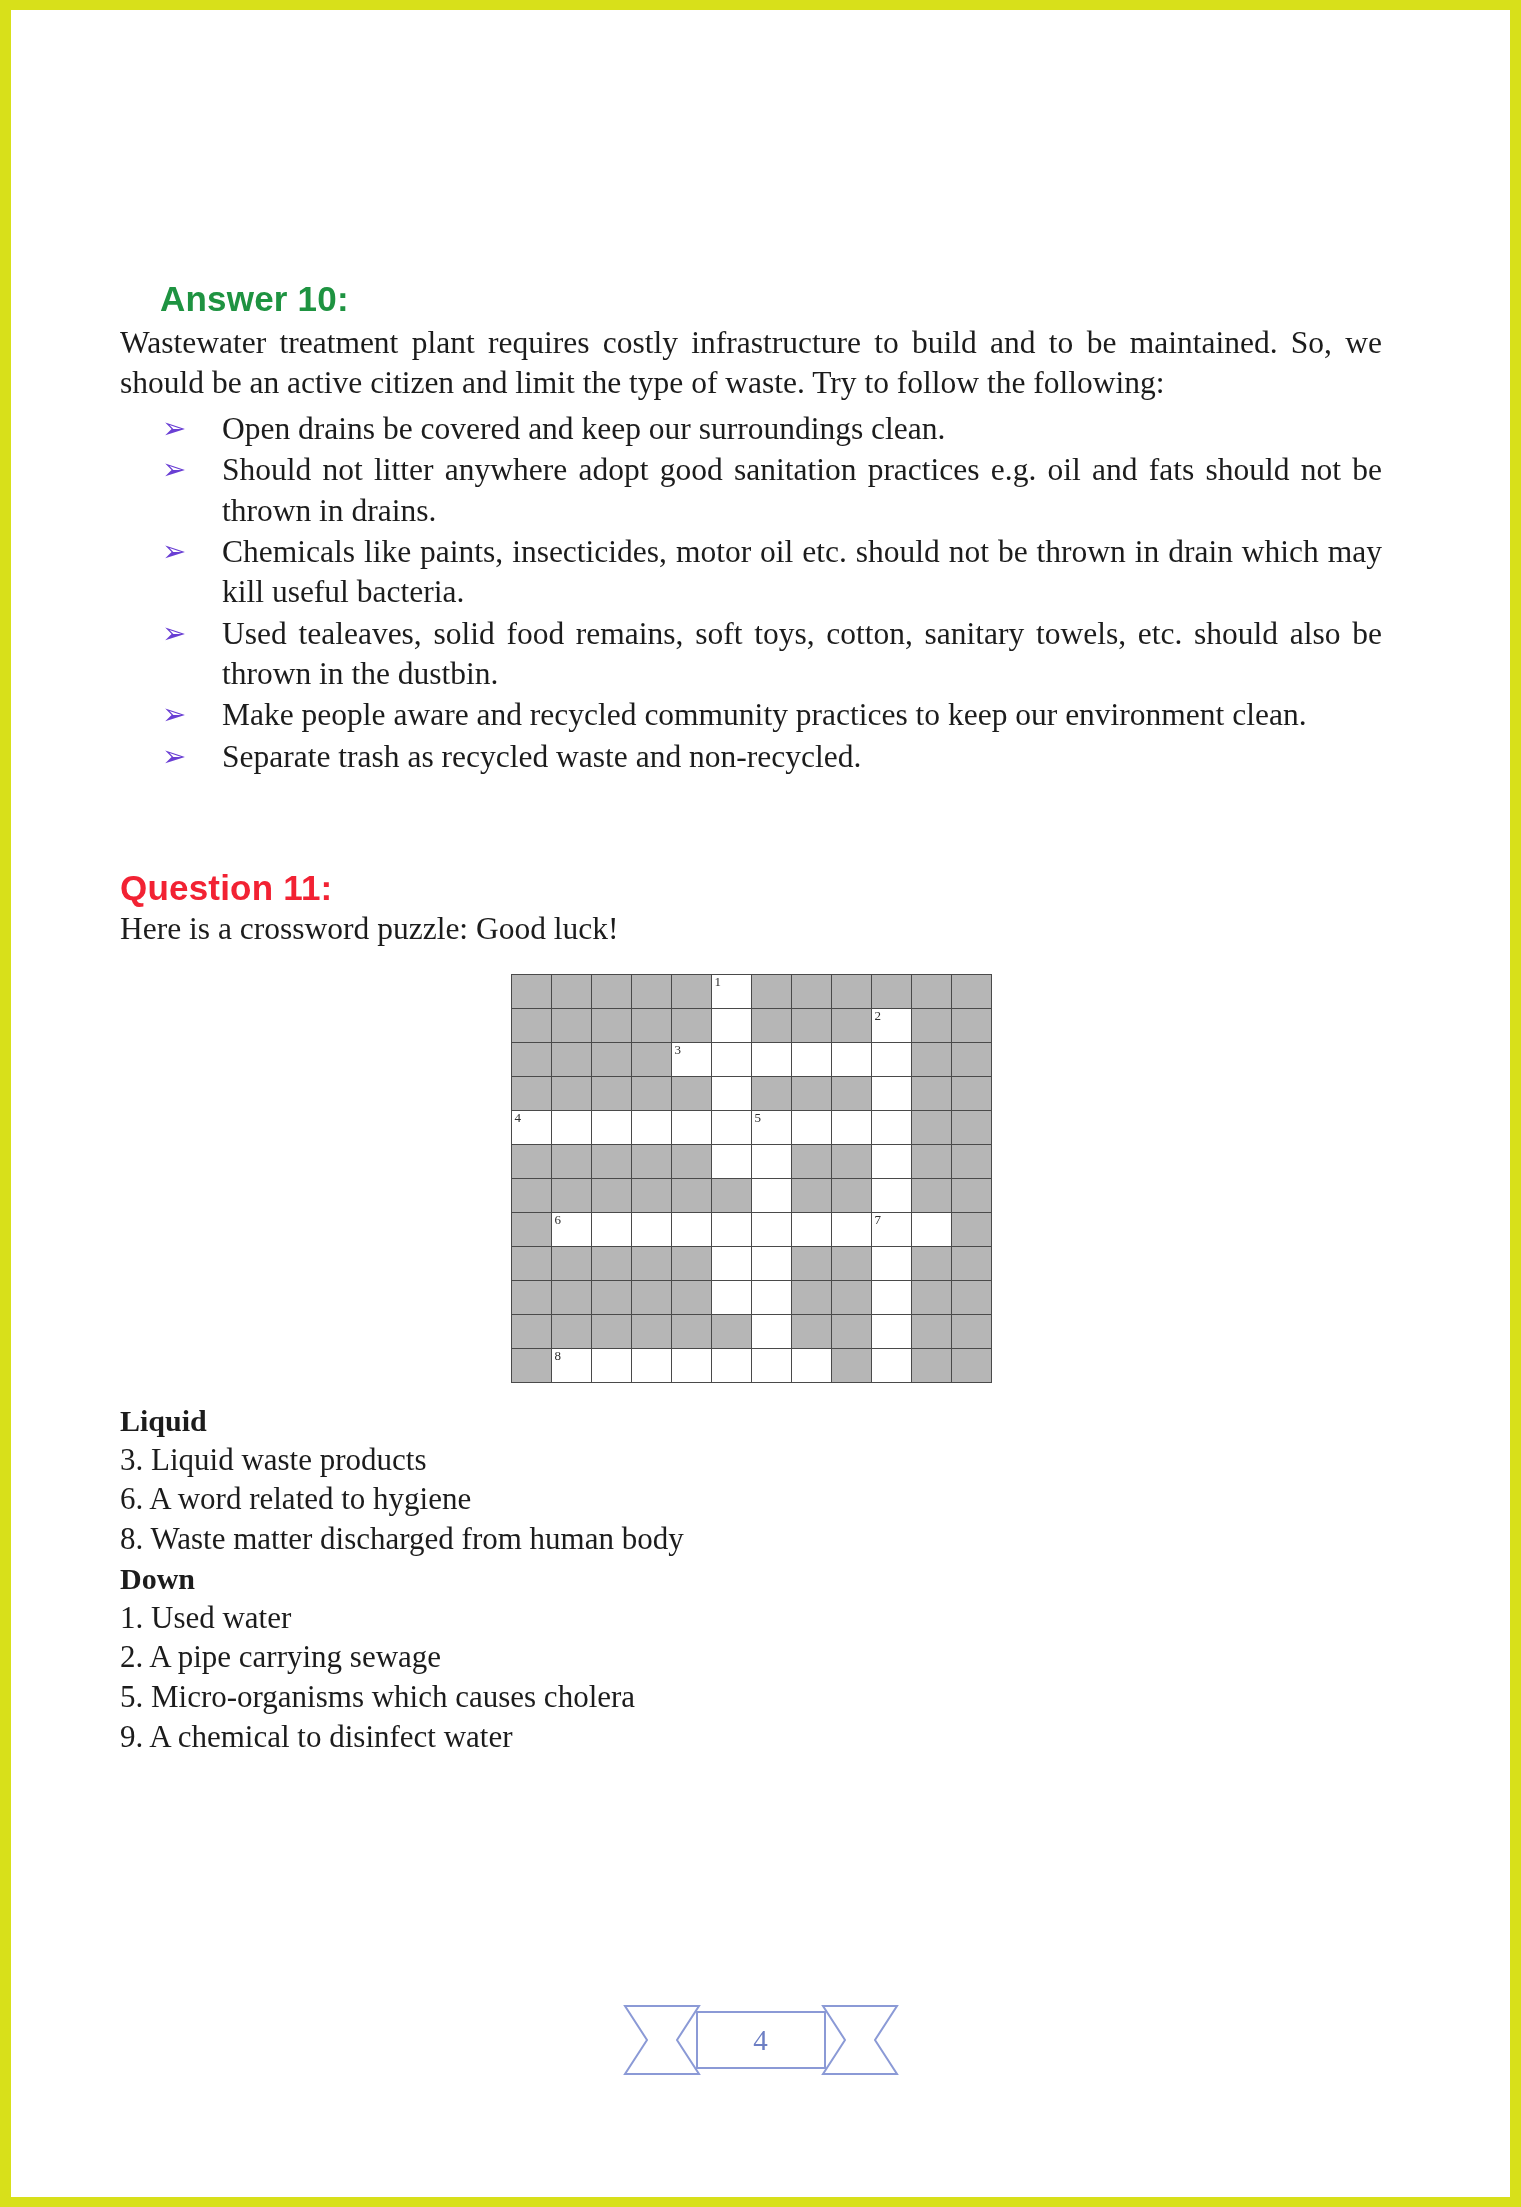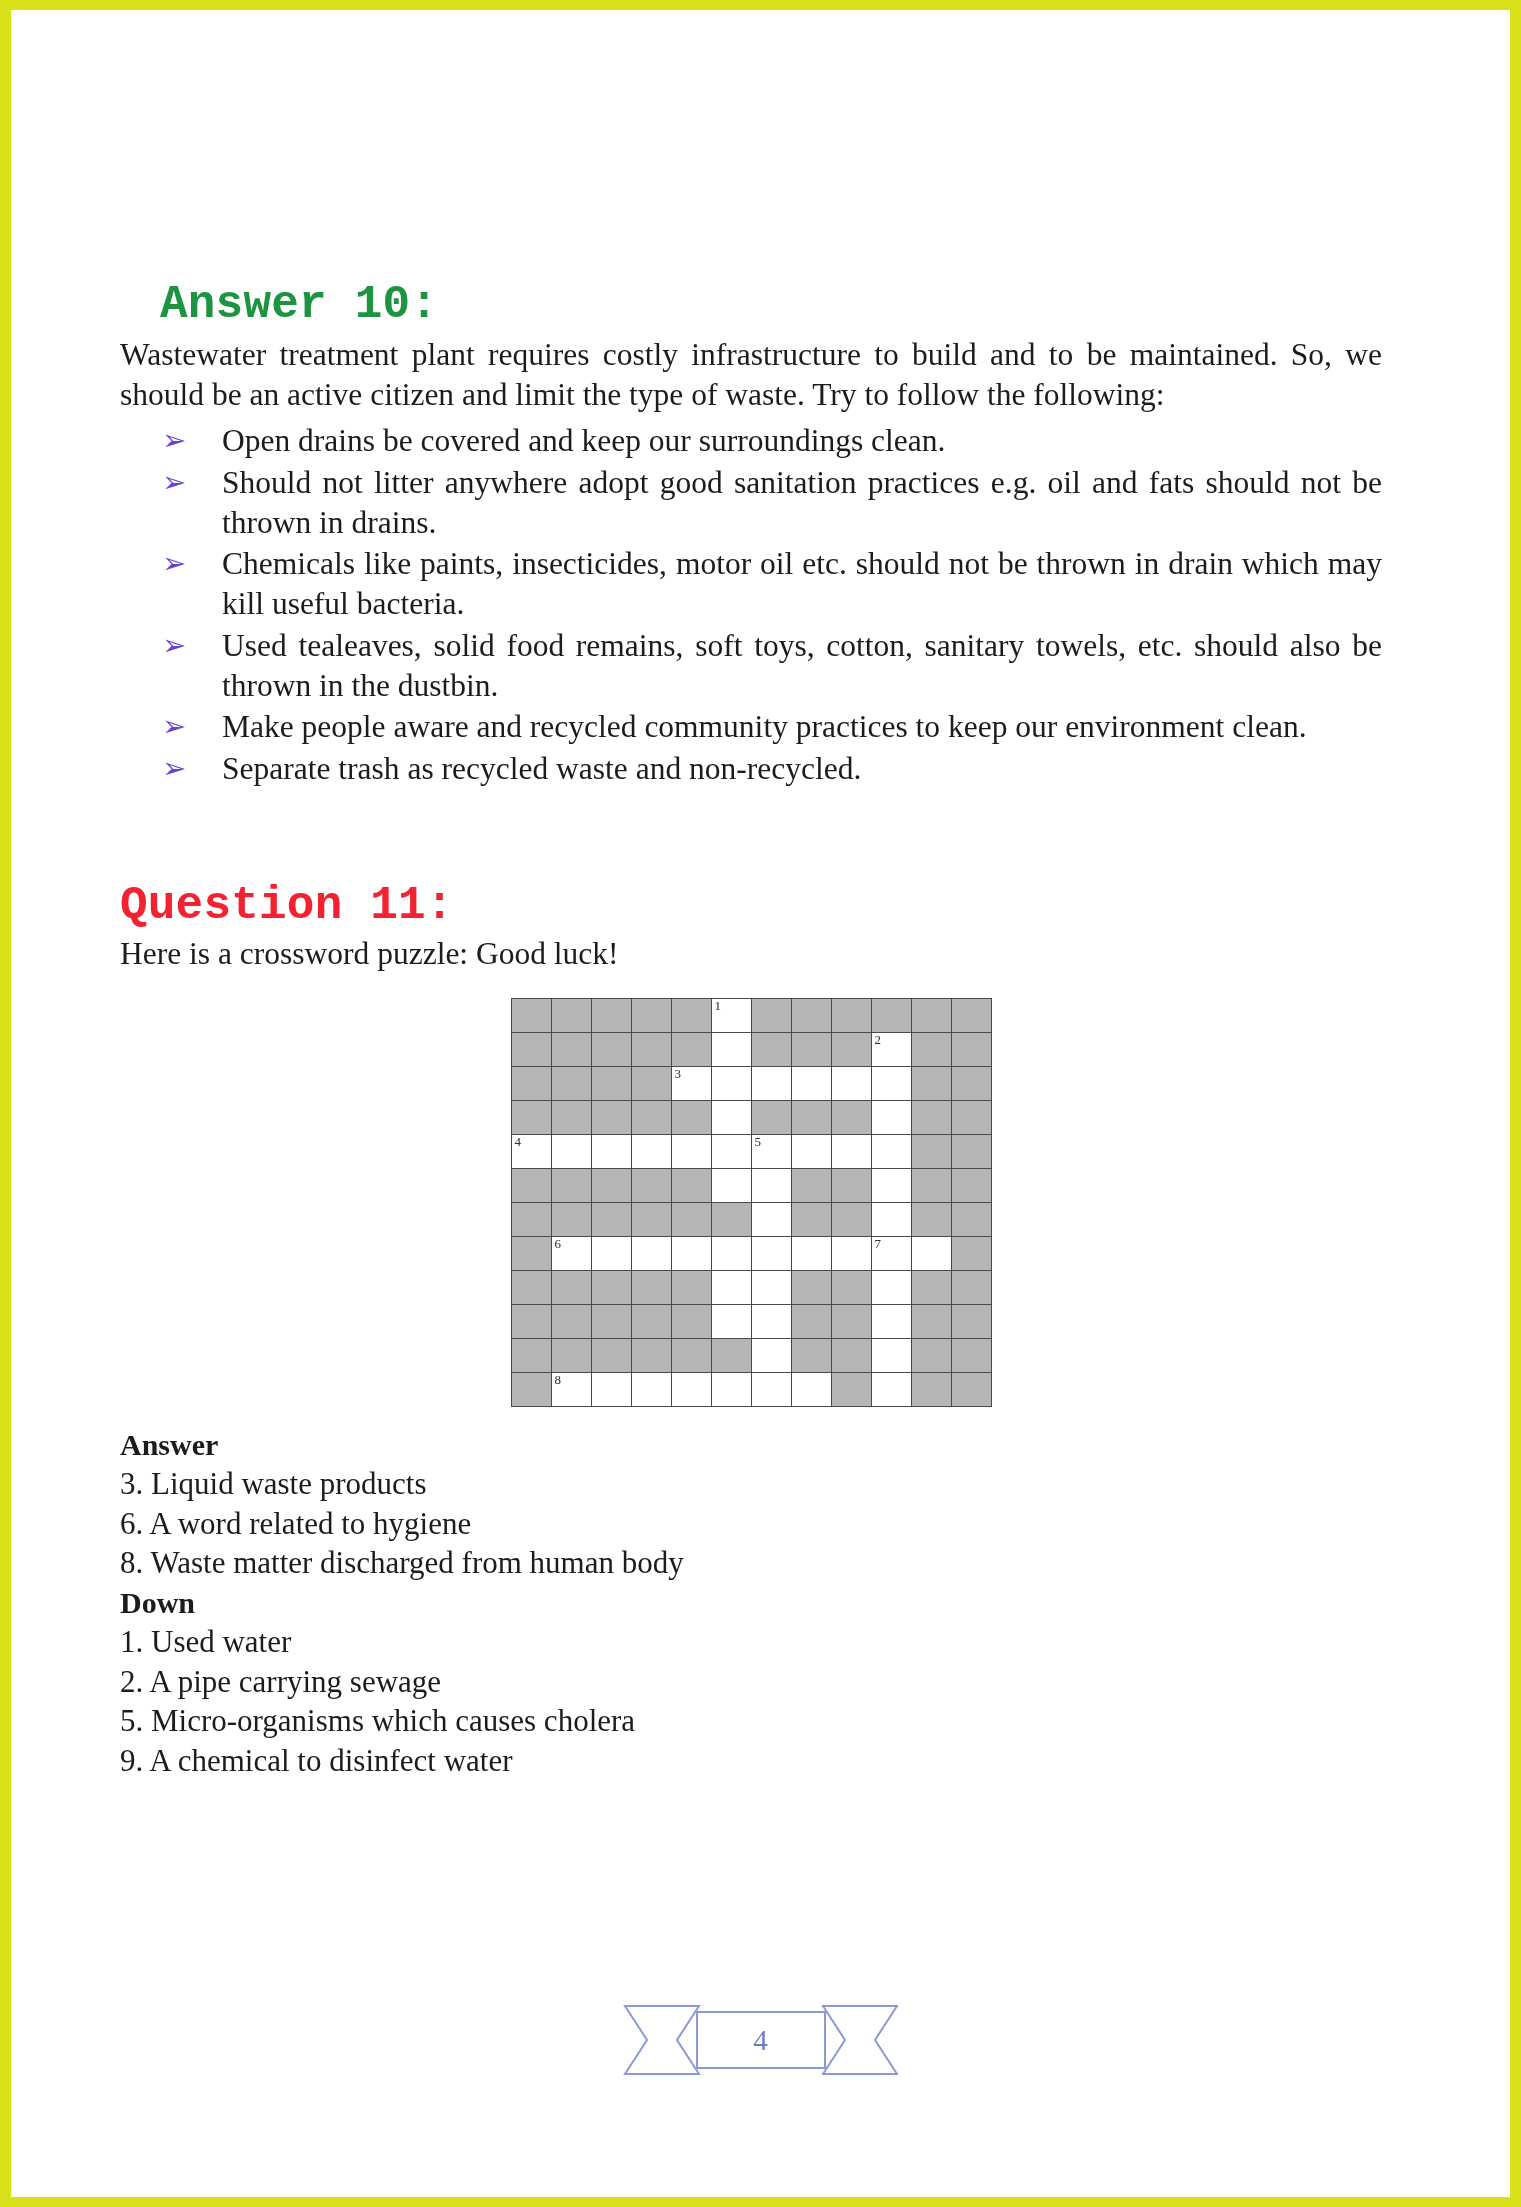--- a/index.html
+++ b/index.html
@@ -37,23 +37,23 @@
   
   #content {
     position: absolute;
     left: 120px;
     top: 280px;
     width: 1262px;
   }
 
   .heading {
     font-weight: bold;
-    font-size: 46px;
+    font-size: 35px;
     letter-spacing: 0.2px;
-    font-family: Liberation Mono, monospace;
+    font-family: Liberation Sans, sans-serif;
     line-height: 1.1;
   }
   .heading.green { color: #1e9341; margin-left: 40px; }
   .heading.red   { color: #f22233; }
 
   .body-text {
     font-size: 31.5px;
     line-height: 1.28;
     color: #1c1c1c;
     text-align: justify;
@@ -409,21 +409,21 @@
               <td class="blocked"></td>
               <td class="open"></td>
               <td class="blocked"></td>
               <td class="blocked"></td>
             </tr>
           </tbody>
       </table>
     </div>
 
     <div id="clues">
-      <div class="clue-head">Answer</div>
+      <div class="clue-head">Liquid</div>
       <div class="clue-line">3. Liquid waste products</div>
       <div class="clue-line">6. A word related to hygiene</div>
       <div class="clue-line">8. Waste matter discharged from human body</div>
       <div class="clue-head">Down</div>
       <div class="clue-line">1. Used water</div>
       <div class="clue-line">2. A pipe carrying sewage</div>
       <div class="clue-line">5. Micro-organisms which causes cholera</div>
       <div class="clue-line">9. A chemical to disinfect water</div>
     </div>
   </div>

